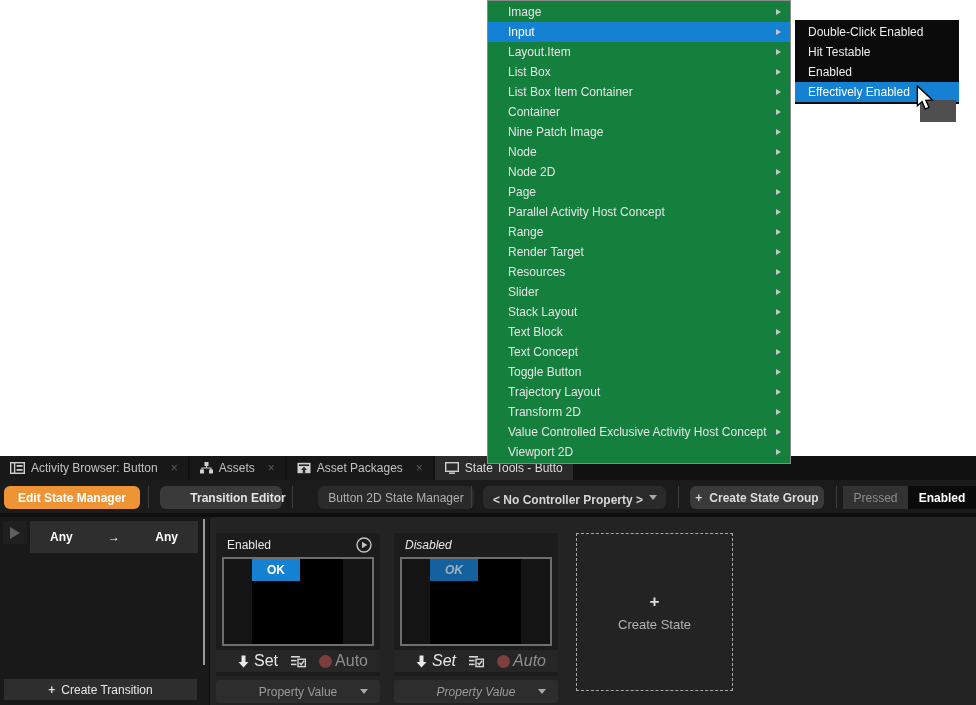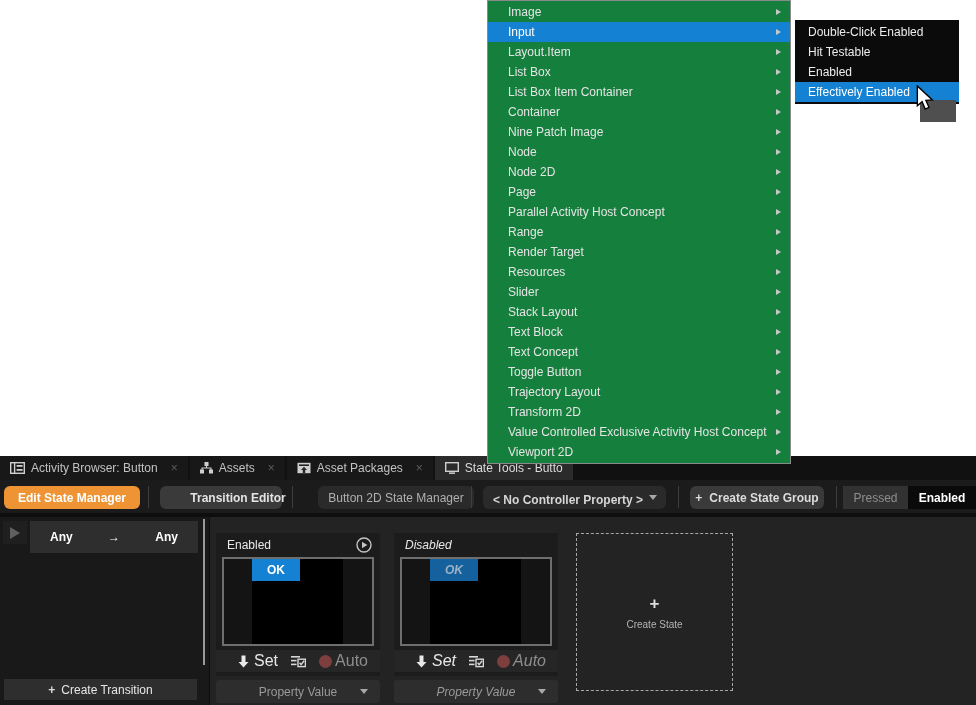--- a/index.html
+++ b/index.html
@@ -54,21 +54,21 @@
   .card-footer { height:22px; margin:4px 0 0 0; background:#262626; display:flex; align-items:center; font-size:16px; padding:0 8px; }
   .set-group { display:flex; align-items:center; gap:5px; margin-left:14px; color:#e8e8e8; }
   .form-icon { margin:0 auto; display:flex; }
   .auto-group { display:flex; align-items:center; gap:3px; margin-right:4px; color:#8e8e8e; }
   .auto-dot { width:13px; height:13px; border-radius:50%; }
   .prop-dd { margin-top:4px; height:23px; background:#2d2d2d; border-radius:3px; position:relative; display:flex; align-items:center; justify-content:center; color:#9a9a9a; font-size:12px; }
   .prop-dd .caret { position:absolute; right:12px; top:9px; }
 
   .create-state { position:absolute; left:366px; top:16px; width:157px; height:158px; border:1px dashed #a8a8a8; display:flex; flex-direction:column; align-items:center; justify-content:center; }
   .cs-plus { font-size:17px; color:#dcdcdc; font-weight:bold; line-height:1; }
-  .cs-label { font-size:10px; color:#b4b4b4; margin-top:7px; }
+  .cs-label { font-size:13px; color:#b4b4b4; margin-top:7px; }
 
   
   .context-menu { position:absolute; left:487px; top:0; width:304px; background:#15803d; border:1px solid #8a8a8a; padding:1px 0; z-index:10; }
   .menu-item { height:20px; display:flex; align-items:center; padding:0 9px 0 20px; font-size:12px; color:#e4e4e4; }
   .menu-item .mi-label { flex:1; }
   .menu-arrow { width:0; height:0; border-left:5px solid #c8c8c8; border-top:3.5px solid transparent; border-bottom:3.5px solid transparent; }
   .menu-item.highlighted { background:#1581d2; color:#ffffff; }
 
   .submenu { position:absolute; left:795px; top:20px; width:164px; background:#0b0b0b; padding:2px 0; z-index:11; }
   .sub-item { height:20px; display:flex; align-items:center; padding:0 10px 0 13px; font-size:12px; color:#ececec; }

